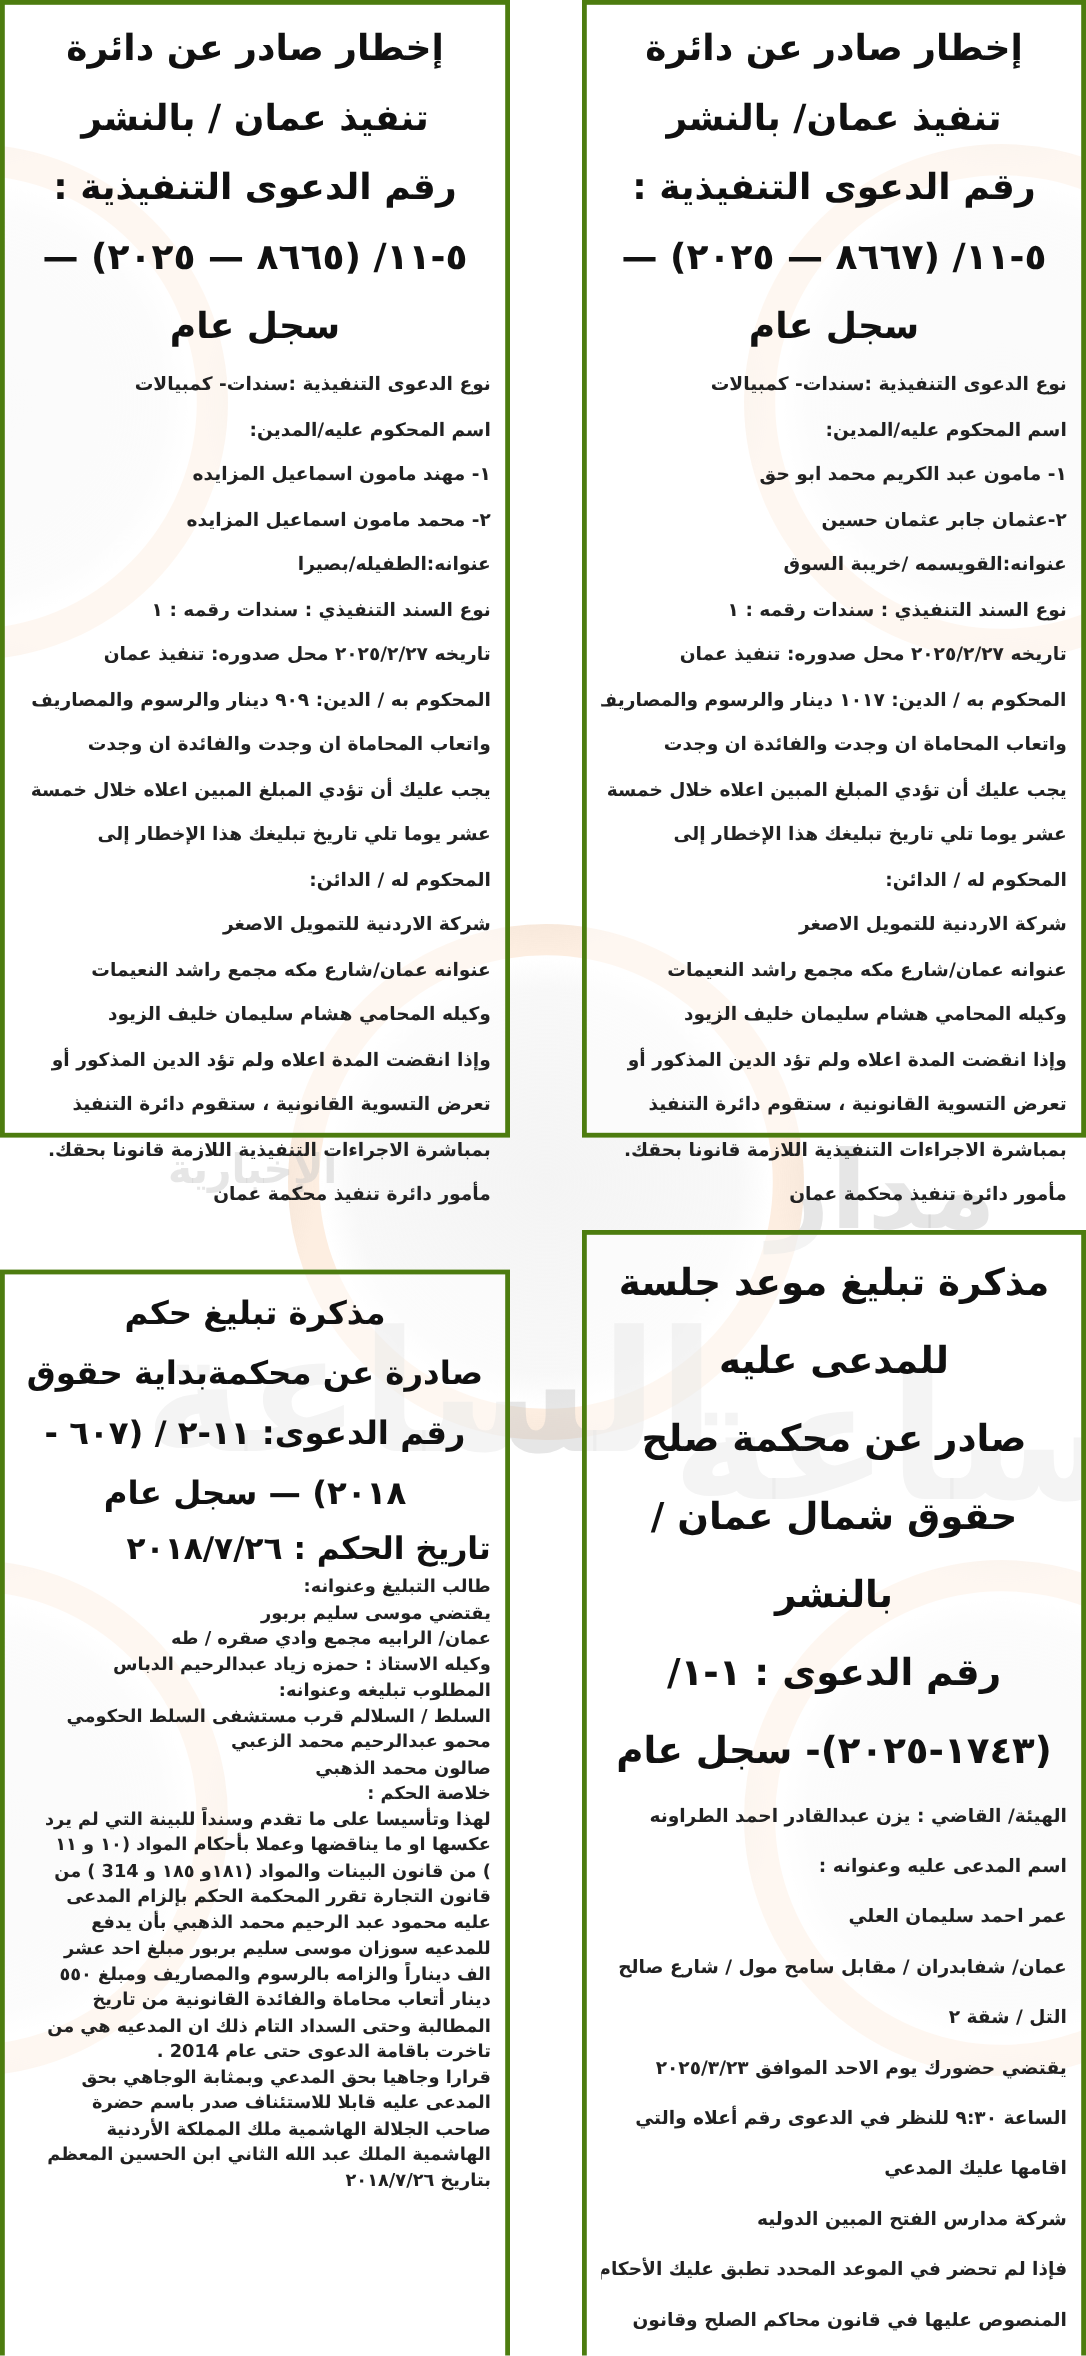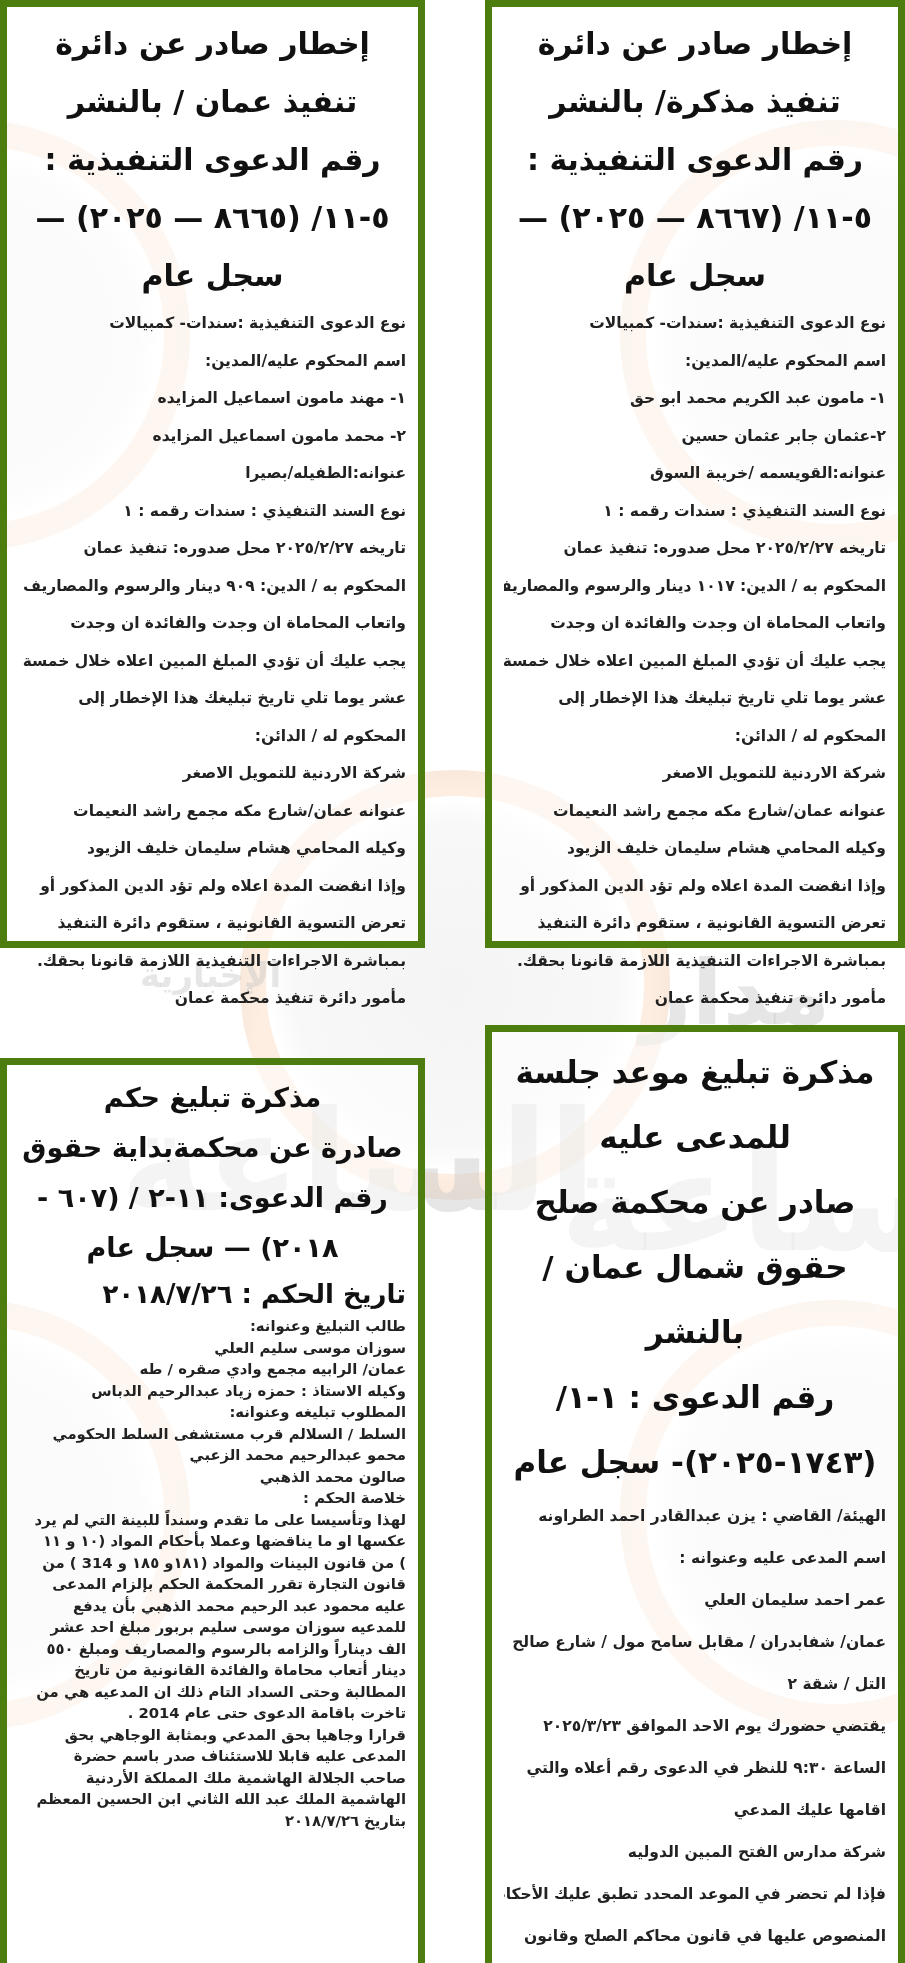--- a/index.html
+++ b/index.html
@@ -16,21 +16,21 @@
       box-sizing: border-box;
       background: radial-gradient(circle, rgba(235,235,235,0.55) 0%, rgba(235,235,235,0.35) 60%, rgba(255,255,255,0) 70%);
     }
     .wm-text {
       font-family: "DejaVu Sans", sans-serif; font-weight: bold;
       color: rgba(200, 200, 200, 0.45);
       direction: rtl;
     }
     .panel {
       position: absolute; z-index: 1;
-      border: 7px solid #4d7c0f;
+      border: 4px solid #4d7c0f;
       box-sizing: border-box;
       background: rgba(255,255,255,0.55);
       direction: rtl;
       padding: 8px 12px 16px 12px;
     }
     .p-tr { left: 485px; top: 0px; width: 420px; height: 948px; }
     .p-tl { left: 0px; top: 0px; width: 425px; height: 948px; }
     .p-br { left: 485px; top: 1025px; width: 420px; height: 948px; }
     .p-bl { left: 0px; top: 1058px; width: 425px; height: 948px; }
 
@@ -58,21 +58,21 @@
 <div class="watermark wm-clock" style="left:-240px; top:1300px;"></div>
 <div class="watermark wm-clock" style="left:620px; top:1300px;"></div>
 <div class="watermark wm-text" style="left:640px; top:940px; font-size:90px;text-align:center;">مدار</div>
 <div class="watermark wm-text" style="left:140px; top:955px; font-size:34px;">الإخبارية</div>
 <div class="watermark wm-text" style="left:120px; top:1080px; font-size:140px;">الساعة</div>
 <div class="watermark wm-text" style="left:560px; top:1120px; font-size:140px;">الساعة</div>
 
 <section class="panel p-tr">
   <div>
     <div class="title">إخطار صادر عن دائرة</div>
-    <div class="title">تنفيذ مذكرة/ بالنشر</div>
+    <div class="title">تنفيذ عمان/ بالنشر</div>
     <div class="title">رقم الدعوى التنفيذية :</div>
     <div class="title">٥-١١/ (٨٦٦٧ — ٢٠٢٥) —</div>
     <div class="title">سجل عام</div>
   </div>
   <div>
     <div class="body-line">نوع الدعوى التنفيذية :سندات- كمبيالات</div>
     <div class="body-line">اسم المحكوم عليه/المدين:</div>
     <div class="body-line">١- مامون عبد الكريم محمد ابو حق</div>
     <div class="body-line">٢-عثمان جابر عثمان حسين</div>
     <div class="body-line">عنوانه:القويسمه /خريبة السوق</div>
@@ -153,21 +153,21 @@
 <section class="panel p-bl">
   <div>
     <div class="title">مذكرة تبليغ حكم</div>
     <div class="title">صادرة عن محكمةبداية حقوق</div>
     <div class="title">رقم الدعوى: ١١-٢ / (٦٠٧ -</div>
     <div class="title">٢٠١٨) — سجل عام</div>
     <div class="title date">تاريخ الحكم :  ٢٠١٨/٧/٢٦</div>
   </div>
   <div>
     <div class="body-line">طالب التبليغ وعنوانه:</div>
-    <div class="body-line">سوزان موسى سليم العلي</div>
+    <div class="body-line">يقتضي موسى سليم بربور</div>
     <div class="body-line">عمان/ الرابيه مجمع وادي صقره / طه</div>
     <div class="body-line">وكيله الاستاذ : حمزه زياد عبدالرحيم الدباس</div>
     <div class="body-line">المطلوب تبليغه وعنوانه:</div>
     <div class="body-line">السلط / السلالم قرب مستشفى السلط الحكومي</div>
     <div class="body-line">محمو عبدالرحيم محمد الزعبي</div>
     <div class="body-line">صالون محمد الذهبي</div>
     <div class="body-line">خلاصة الحكم :</div>
     <div class="body-line">لهذا وتأسيسا على ما تقدم وسنداً للبينة التي لم يرد</div>
     <div class="body-line">عكسها او ما يناقضها وعملا بأحكام المواد (١٠ و ١١</div>
     <div class="body-line">) من قانون البينات  والمواد (١٨١و ١٨٥ و 314 ) من</div>

